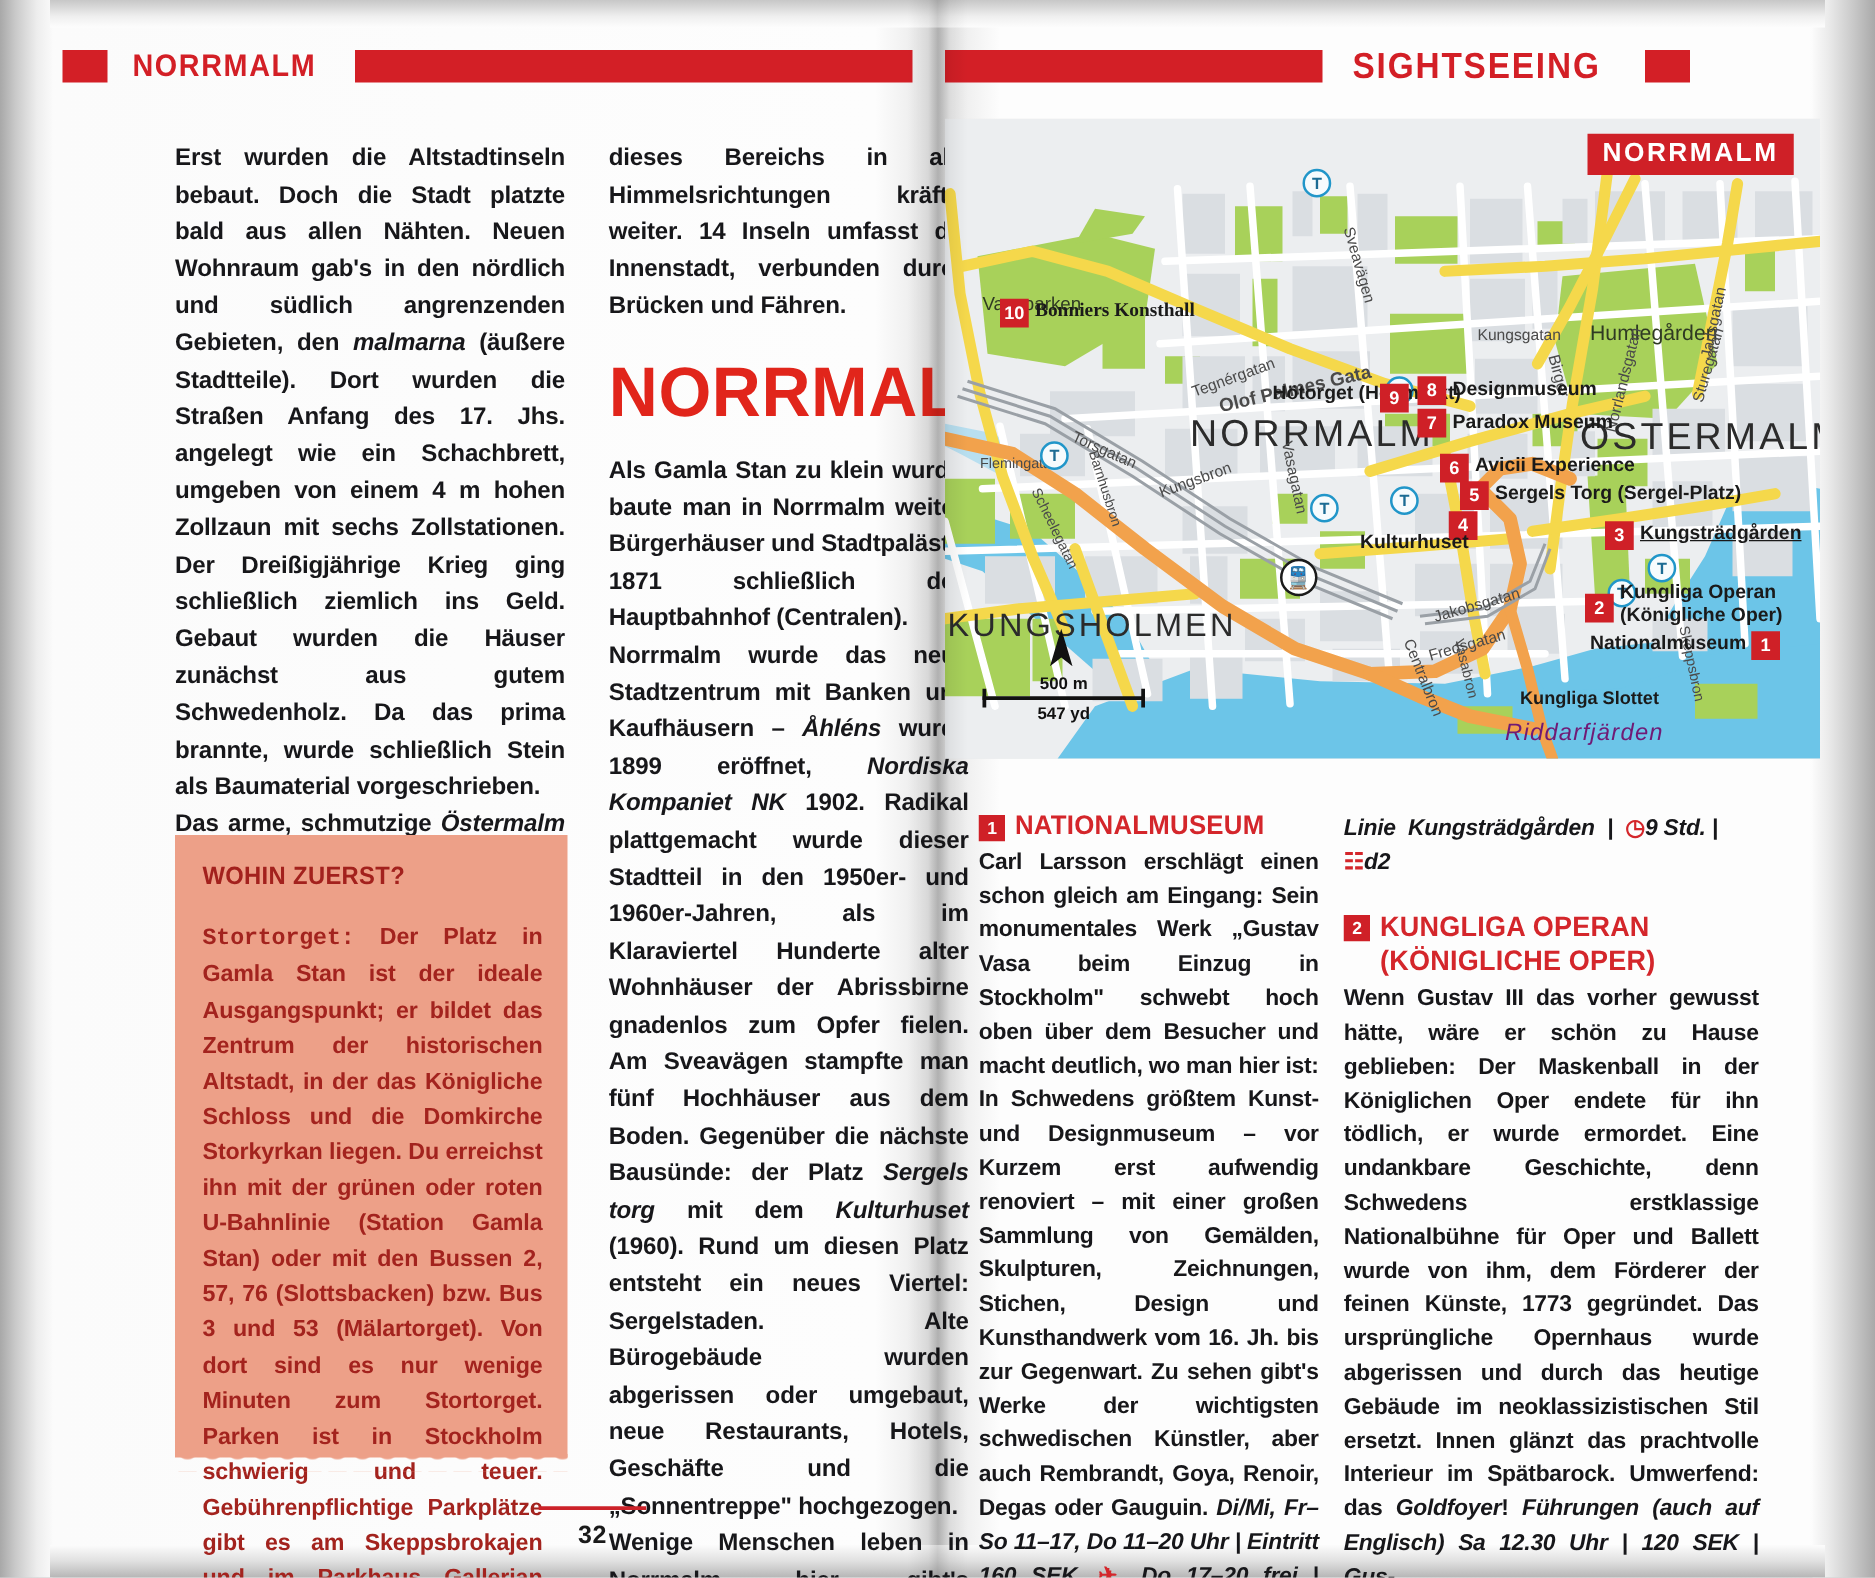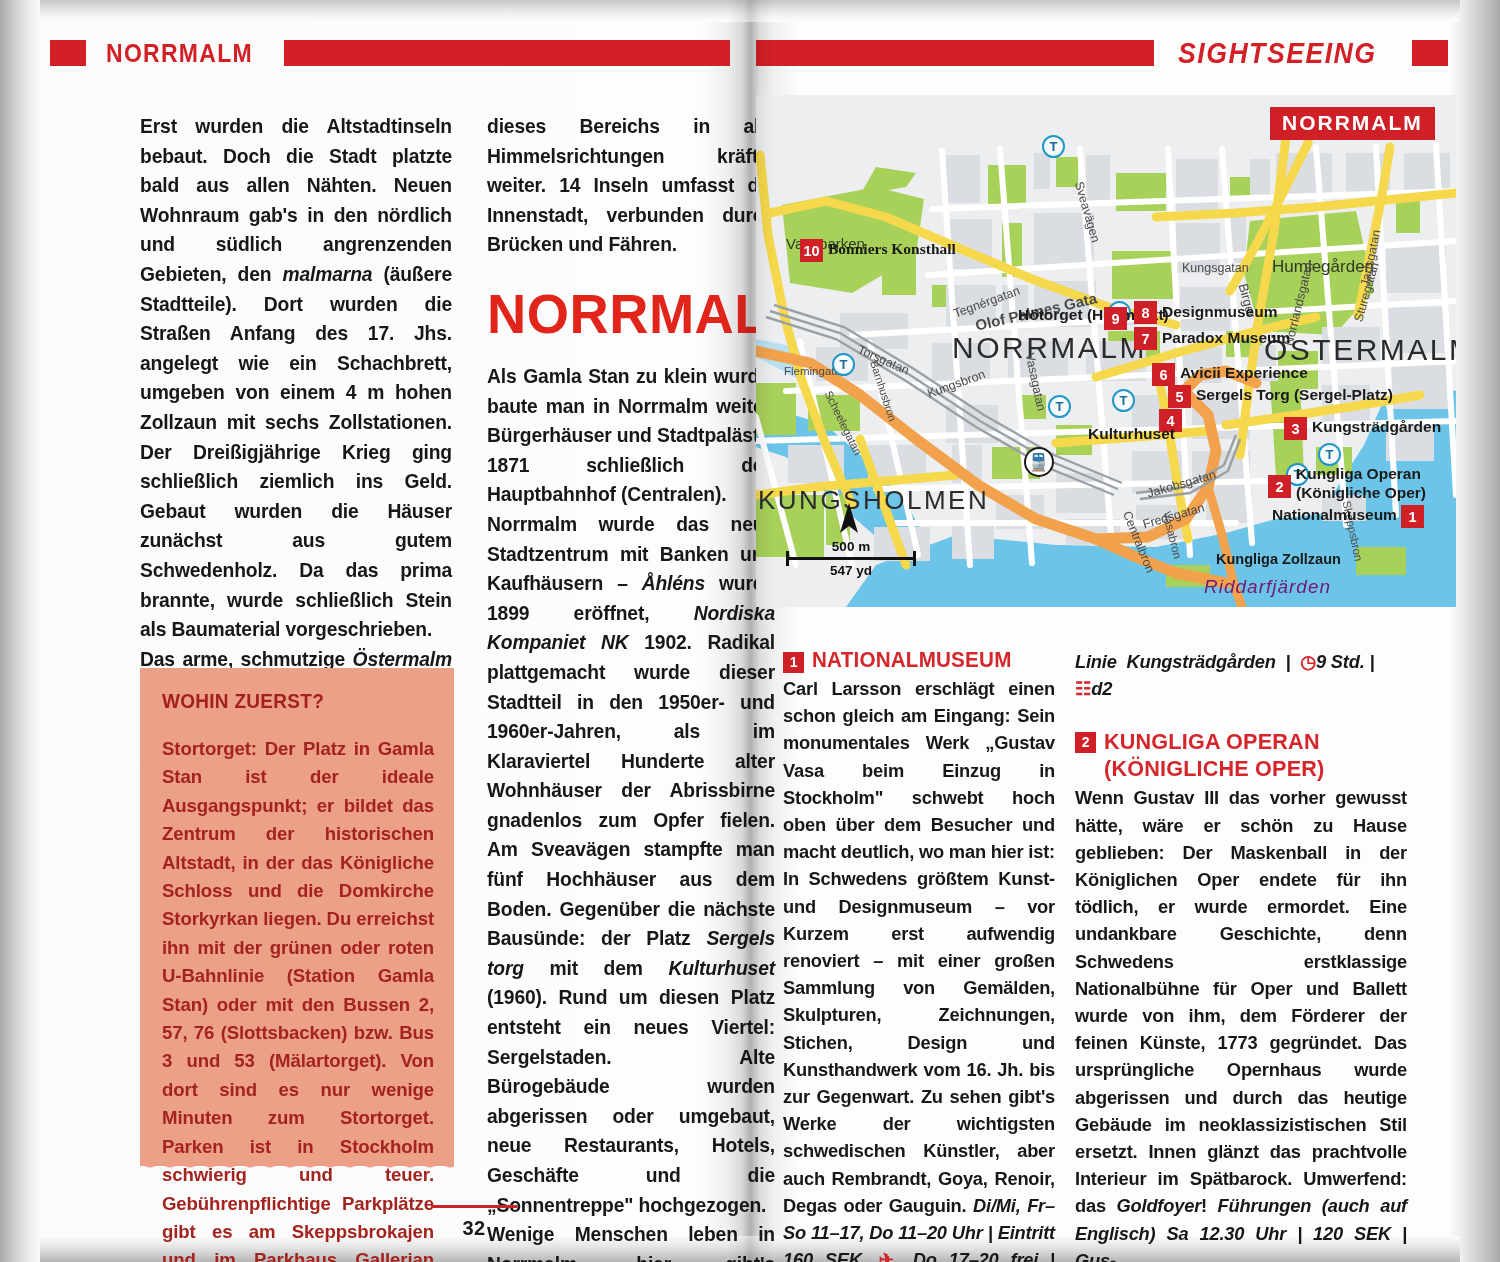--- a/index.html
+++ b/index.html
@@ -49,21 +49,21 @@
   }
 
   
   .page { position: absolute; top: 0; height: 1262px; }
   .page-left  { left: 42px;  width: 690px; }
   .page-right { left: 756px; width: 700px; }
 
   
   .hdr { position: absolute; top: 38px; height: 30px; display: flex; align-items: center; }
   .hdr-left  { left: 8px;  width: 680px; }
-  .hdr-right { left: 0px;  width: 692px; justify-content: flex-end; font-style: italic; }
+  .hdr-right { left: 0px;  width: 596px; justify-content: flex-end; }
 
   .hdr-bar-sm { width: 36px; height: 26px; background: #d31f26; }
   .hdr-title {
     font-family: "Liberation Sans Narrow", "Liberation Sans", sans-serif;
     font-weight: 700; font-size: 25px; letter-spacing: 1.4px;
     color: #d31f26; white-space: nowrap;
     transform: scaleX(0.92); transform-origin: left center;
   }
   .hdr-left .hdr-title { margin-left: 20px; margin-right: 18px; }
   .hdr-left  .hdr-bar-long { flex: 1; height: 26px; background: #d31f26; }
@@ -119,21 +119,21 @@
   .pinkbox-title {
     font-family: "Liberation Sans Narrow", "Liberation Sans", sans-serif;
     font-weight: 700; font-size: 20px; letter-spacing: 0.3px;
     color: #a3211d; margin-bottom: 22px;
     transform: scaleX(0.95); transform-origin: left center;
   }
   .pinkbox-body {
     font-size: 18.6px; line-height: 28.4px; color: #a3231e;
     text-align: justify; font-weight: 600; letter-spacing: -0.1px;
   }
-  .pinkbox-body b { font-weight: 800; }
+  .pinkbox-body b { font-weight: 800; font-family: Liberation Mono, monospace; }
 
   
   .pg { position: absolute; bottom: 22px; text-align: center; width: 120px; }
   .pg .rule { width: 86px; height: 3px; background: #cc2229; margin: 0 auto 9px auto; }
   .pg .num { font-weight: 800; font-size: 20px; color: #1a1a1a; letter-spacing: 0.5px; }
   #pg-left  { left: 372px; }
 
   
   #map {
     position: absolute;
@@ -499,29 +499,29 @@
     <div class="marker" style="left:396px; top:268px;">6</div>
     <div class="map-label lbl-poi" style="left:424px; top:269px;text-align:center;">Avicii Experience</div>
 
     <div class="marker" style="left:412px; top:290px;">5</div>
     <div class="map-label lbl-poi" style="left:440px; top:291px;">Sergels Torg (Sergel-Platz)</div>
 
     <div class="marker" style="left:403px; top:314px;">4</div>
     <div class="map-label lbl-poi" style="left:332px; top:330px;">Kulturhuset</div>
 
     <div class="marker" style="left:528px; top:322px;">3</div>
-    <div class="map-label lbl-poi" style="left:556px; top:323px;">Kungsträdgården</div>
+    <div class="map-label lbl-poi" style="left:556px; top:323px;text-decoration:underline;">Kungsträdgården</div>
 
     <div class="marker" style="left:512px; top:380px;">2</div>
     <div class="map-label lbl-poi" style="left:540px; top:369px; line-height:19px;">Kungliga Operan<br>(Königliche Oper)</div>
 
     <div class="map-label lbl-poi" style="left:516px; top:411px;">Nationalmuseum</div>
     <div class="marker" style="left:645px; top:410px;">1</div>
 
-    <div class="map-label lbl-poi" style="left:460px; top:456px; font-size:14.5px;">Kungliga Zollzaun</div>
+    <div class="map-label lbl-poi" style="left:460px; top:456px; font-size:14.5px;">Kungliga Slottet</div>
 
     <svg class="northarrow" style="left:82px; top:408px;" width="22" height="34" viewBox="0 0 22 34">
       <path d="M11 0 L20 30 L11 23 L2 30 Z" fill="#111"></path>
     </svg>
     <div class="scalebar" style="left:30px; top:444px; width:130px;">
       <div>500 m</div>
       <div class="bar"></div>
       <div>547 yd</div>
     </div>
   </div>

